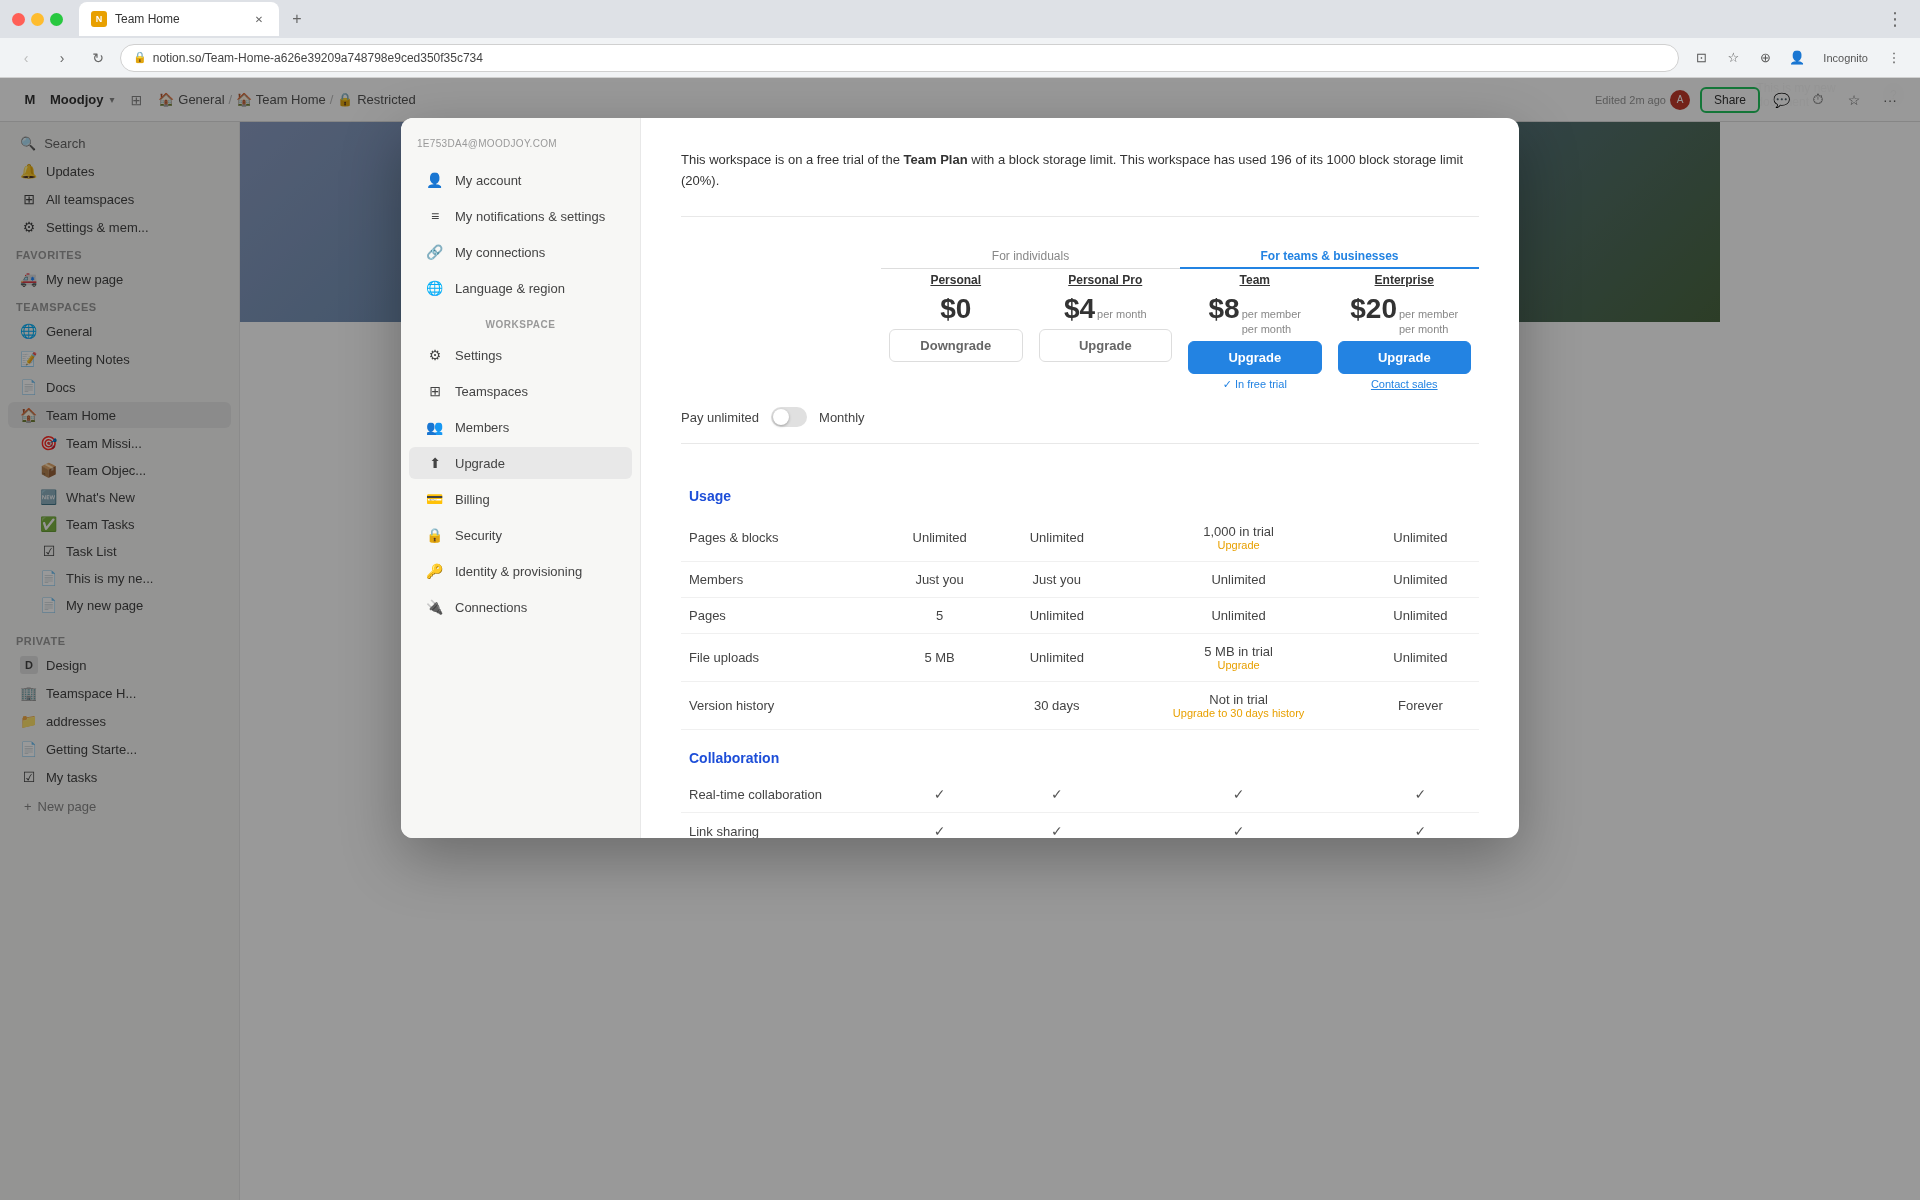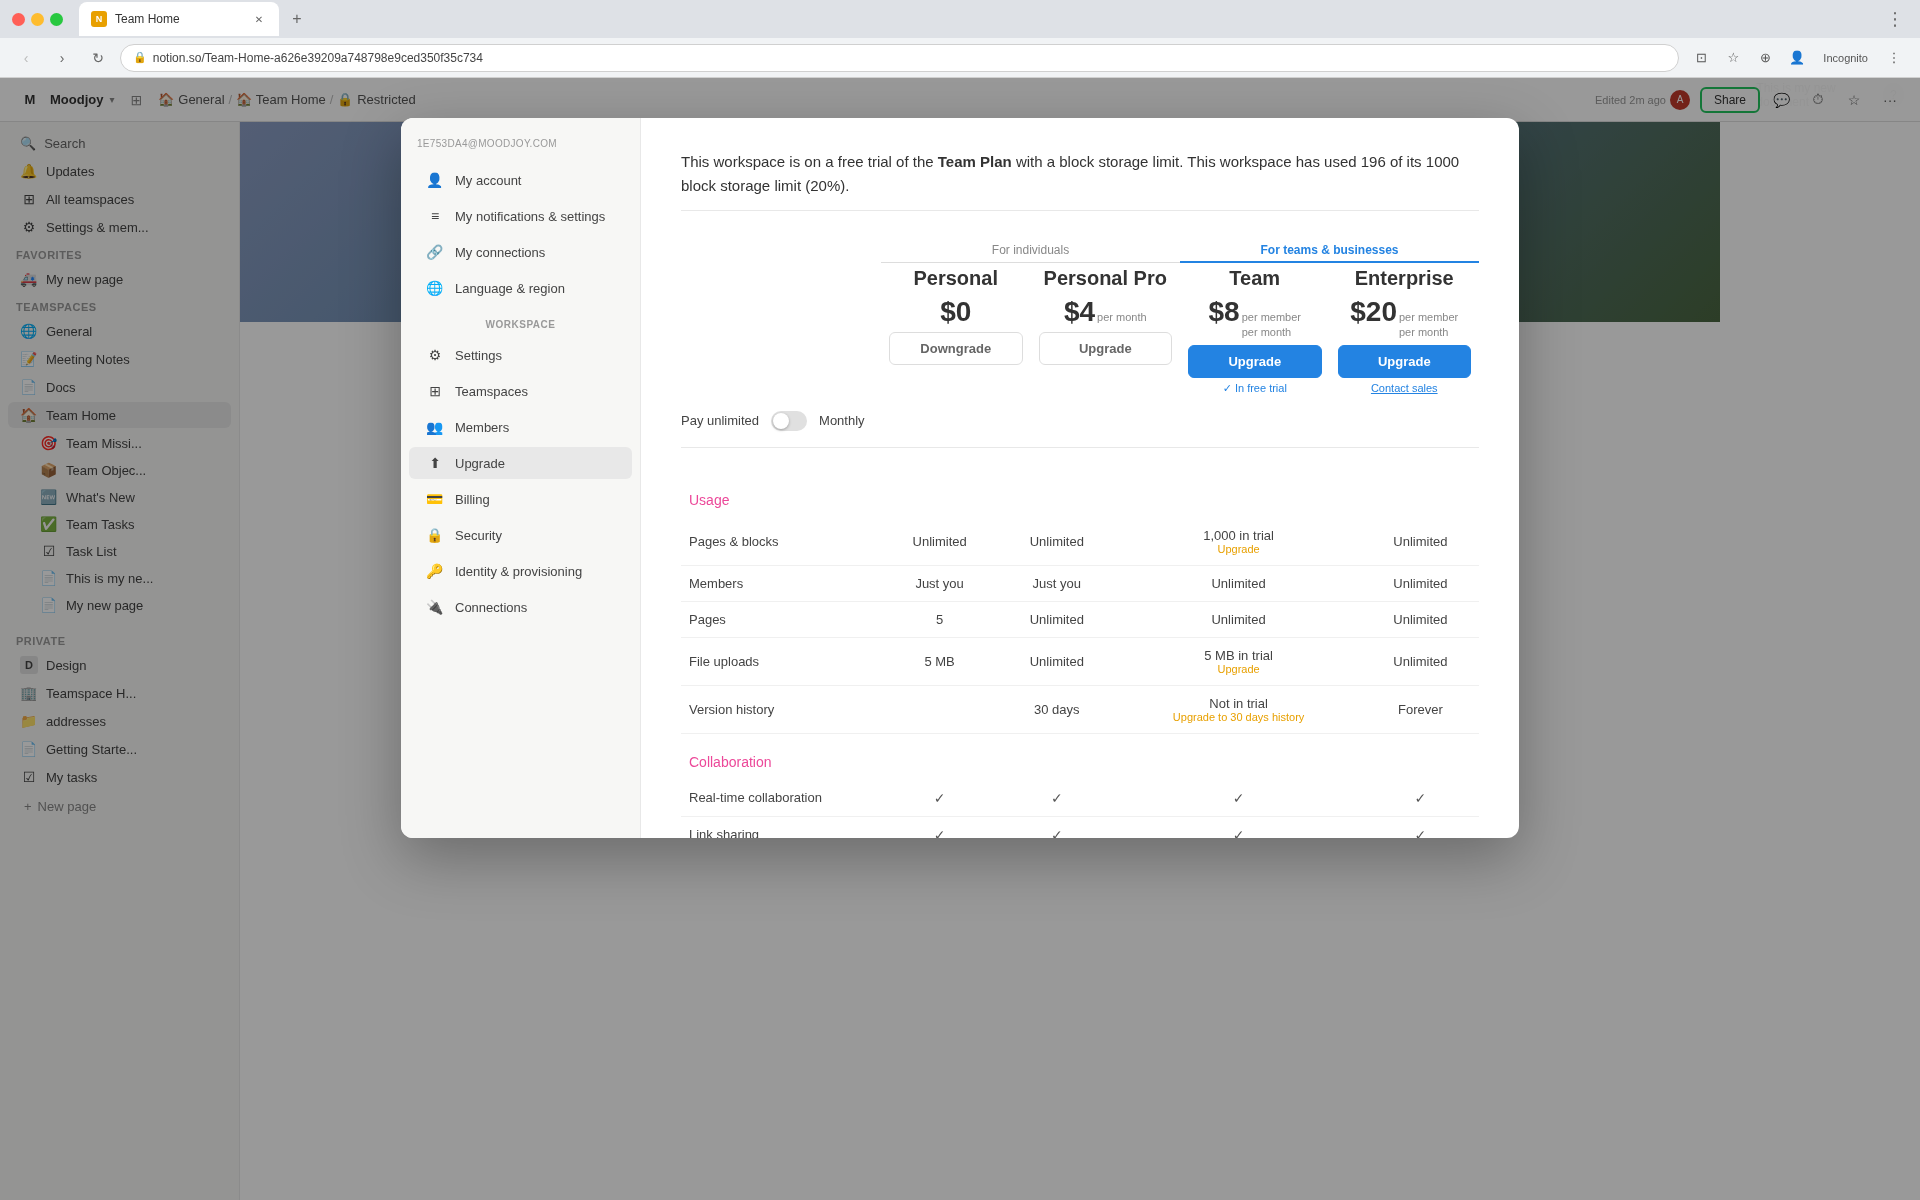--- a/index.html
+++ b/index.html
@@ -513,40 +513,41 @@
     }
 
     
     .modal-content {
       flex: 1;
       overflow-y: auto;
       padding: 32px 40px;
     }
 
     .trial-banner {
-      font-size: 15px;
+      font-size: 13px;
       color: #333;
       line-height: 1.6;
       margin-bottom: 32px;
-      padding-bottom: 12px;
+      padding-bottom: 24px;
       border-bottom: 1px solid #e8e8e8;
     }
 
     .trial-banner strong { font-weight: 600; }
 
     .plan-col {
       text-align: center;
       padding: 0 8px;
     }
 
     .plan-name {
-      font-size: 20px;
+      font-size: 12px;
       font-weight: 700;
       color: #333;
       margin-bottom: 6px;
+      text-decoration: underline;
     }
 
     .plan-price {
       display: flex;
       align-items: baseline;
       justify-content: center;
       gap: 2px;
       margin-bottom: 4px;
     }
 
@@ -662,23 +663,23 @@
       cursor: pointer;
     }
 
     .check-mark {
       color: #555;
       font-size: 14px;
     }
 
     .section-row td {
       padding-top: 20px;
-      font-weight: 400;
+      font-weight: 700;
       font-size: 14px;
-      color: #ec4899;
+      color: #1d4ed8;
       border-bottom: none;
     }
 
     .modal-bottom-bar {
       position: sticky;
       bottom: 0;
       left: 0;
       right: 0;
       height: 32px;
       background: #f8f8f8;

